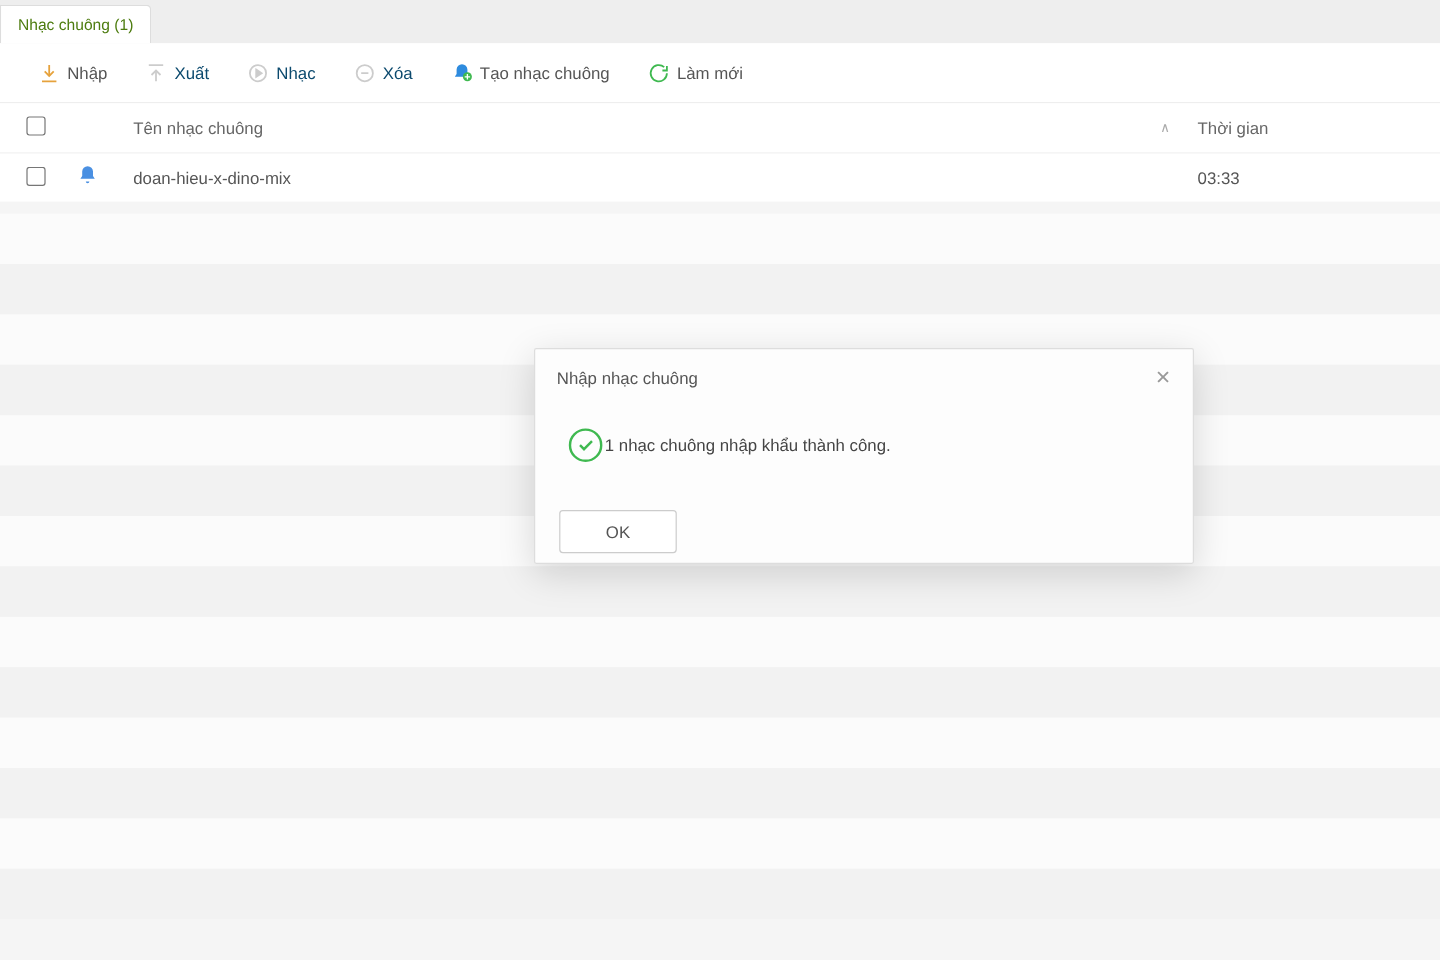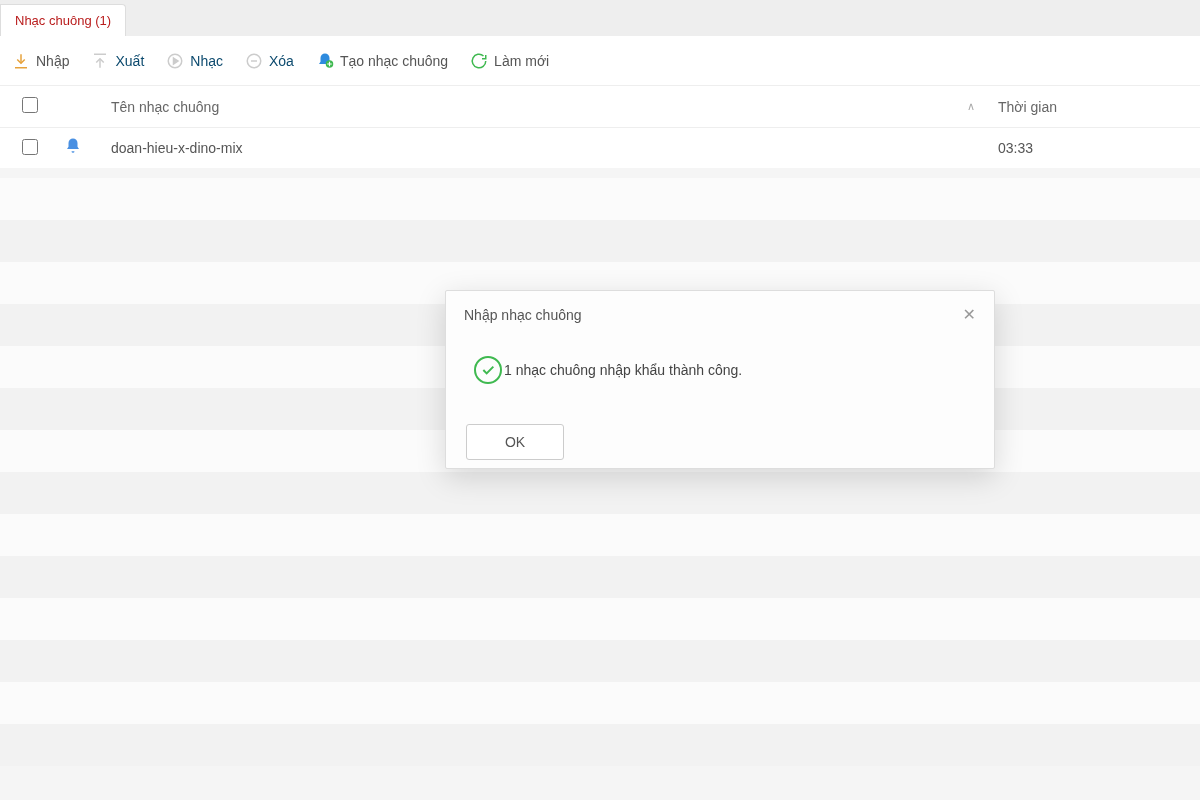--- a/index.html
+++ b/index.html
@@ -16,32 +16,32 @@
   .tab-bar {
     background: #eee;
     height: 36px;
     display: flex;
     align-items: flex-end;
   }
   .tab {
     background: #fff;
     padding: 8px 14px;
     font-size: 13px;
-    color: #b91c1c;
+    color: #4d7c0f;
     border-top-right-radius: 4px;
     border: 1px solid #ddd;
     border-bottom: none;
   }
   .toolbar {
     background: #fff;
     height: 50px;
     display: flex;
     align-items: center;
-    padding: 0 12px;
-    gap: 22px;
+    padding: 0 32px;
+    gap: 32px;
     border-bottom: 1px solid #eee;
   }
   .tool {
     display: flex;
     align-items: center;
     gap: 6px;
     font-size: 14px;
     color: #555;
     cursor: pointer;
   }

